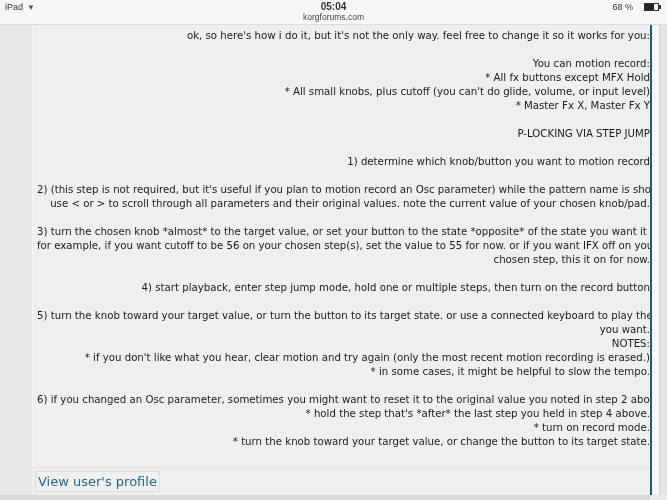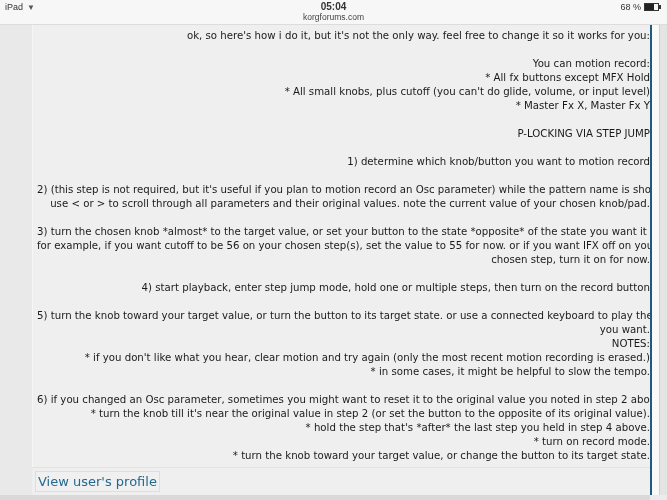--- a/index.html
+++ b/index.html
@@ -10,21 +10,21 @@
     }
     .statusbar {
       position:absolute; left:0; top:0; width:667px; height:24px;
       background:#f7f7f7; border-bottom:1px solid #dcdcdc;
       font-family:"Liberation Sans", sans-serif; color:#333;
     }
     .sb-left { position:absolute; left:5px; top:2px; font-size:9px; display:flex; align-items:center; gap:4px; }
     .wifi { font-size:8px; color:#555; }
     .sb-time { position:absolute; left:0; right:0; top:1px; text-align:center; font-size:10px; font-weight:bold; }
     .sb-url { position:absolute; left:0; right:0; top:12px; text-align:center; font-size:8.5px; color:#444; }
-    .sb-right { position:absolute; right:8px; top:2px; font-size:9px; display:flex; align-items:center; gap:3px; }
+    .sb-right { position:absolute; right:8px; top:2px; font-size:9px; display:flex; align-items:center; gap:11px; }
     .battery { width:13px; height:6px; border:1px solid #333; position:relative; }
     .battery::before { content:""; position:absolute; left:0; top:0; bottom:0; width:68%; background:#222; }
     .battery::after { content:""; position:absolute; right:-3px; top:1px; width:2px; height:4px; background:#333; }
 
     .left-col { position:absolute; left:0; top:25px; width:32px; height:470px; background:#e9e9e9; }
     .content {
       position:absolute; left:32px; top:25px; width:618px; height:442px;
       background:#efefef; border-left:1px solid #f6f6f6; box-sizing:border-box;
       padding:4px 0 0 4px; overflow:hidden;
       font-size:10.2px; line-height:14px; color:#1a1a1a;
@@ -75,32 +75,31 @@
   <div class="gap"></div>
   <p>P-LOCKING VIA STEP JUMP</p>
   <div class="gap"></div>
   <p>1) determine which knob/button you want to motion record</p>
   <div class="gap"></div>
   <p>2) (this step is not required, but it's useful if you plan to motion record an Osc parameter) while the pattern name is showing,</p>
   <p>use &lt; or &gt; to scroll through all parameters and their original values. note the current value of your chosen knob/pad.</p>
   <div class="gap"></div>
   <p>3) turn the chosen knob *almost* to the target value, or set your button to the state *opposite* of the state you want it to be.</p>
   <p>for example, if you want cutoff to be 56 on your chosen step(s), set the value to 55 for now. or if you want IFX off on your</p>
-  <p>chosen step, turn it on for now.</p>
+  <p>chosen step, this it on for now.</p>
   <div class="gap"></div>
   <p>4) start playback, enter step jump mode, hold one or multiple steps, then turn on the record button</p>
   <div class="gap"></div>
   <p>5) turn the knob toward your target value, or turn the button to its target state. or use a connected keyboard to play the note</p>
   <p>you want.</p>
   <p>NOTES:</p>
   <p>* if you don't like what you hear, clear motion and try again (only the most recent motion recording is erased.)</p>
   <p>* in some cases, it might be helpful to slow the tempo.</p>
   <div class="gap"></div>
   <p>6) if you changed an Osc parameter, sometimes you might want to reset it to the original value you noted in step 2 above.</p>
-  <p>* turn the knob till it's near the original value in step 2 (or set the button to the opposite of its original value).</p>
   <p>* hold the step that's *after* the last step you held in step 4 above.</p>
   <p>* turn on record mode.</p>
   <p>* turn the knob toward your target value, or change the button to its target state.</p>
 </div>
 
 <div class="blue-line"></div>
 <div class="white-strip"></div>
 <div class="right-strip"></div>
 
 <div class="actions">

